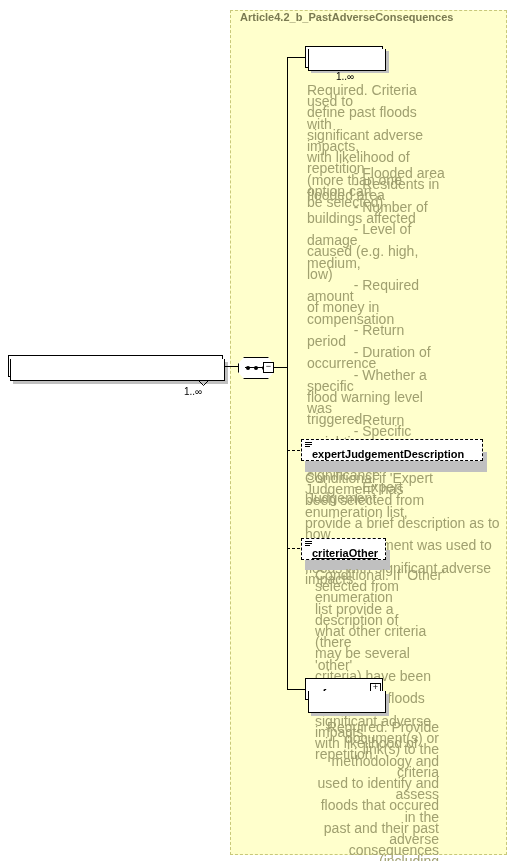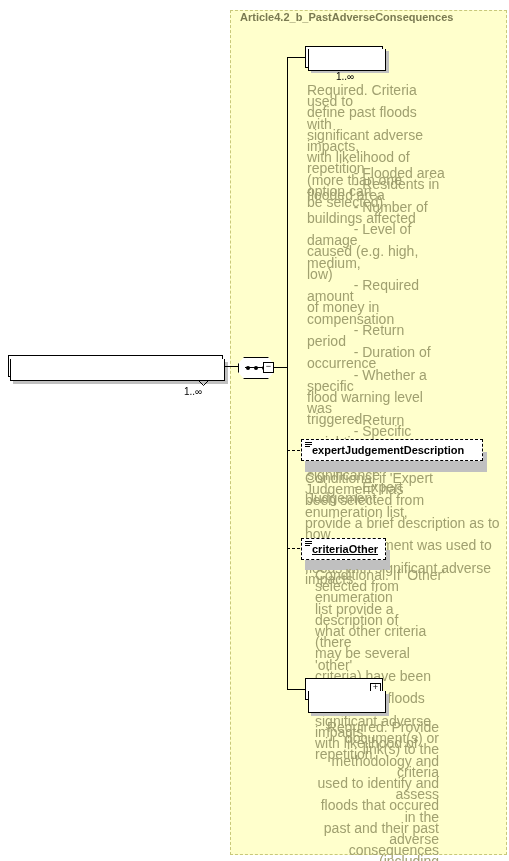--- a/index.html
+++ b/index.html
@@ -38,21 +38,21 @@
   }
 
   
   .elem-box {
     position: absolute;
     background: #ffffff;
     border: 1px solid #000000;
     box-sizing: border-box;
     height: 22px;
     display: flex;
-    align-items: center;
+    align-items: flex-end;
   }
   .elem-box .label {
     font-size: 11px;
     font-weight: bold;
     color: #000000;
     white-space: nowrap;
     line-height: 1;
   }
   .elem-box.optional {
     border: 1px dashed #000000;

